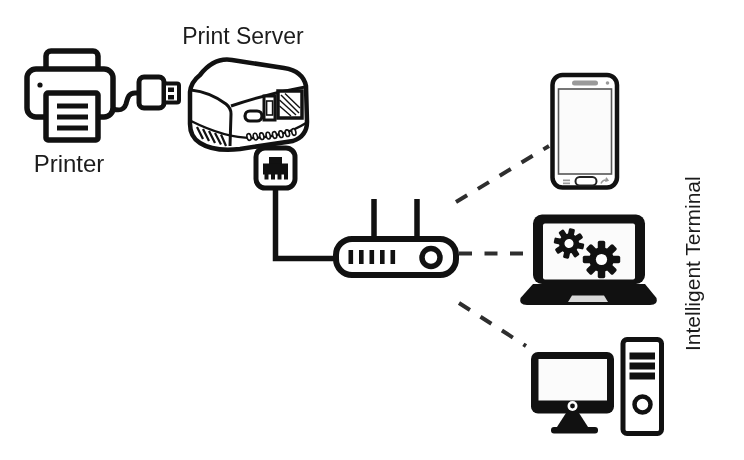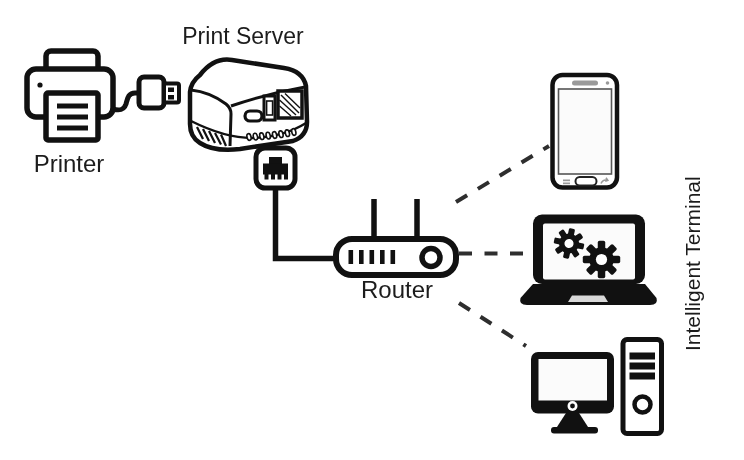--- a/index.html
+++ b/index.html
@@ -195,16 +195,15 @@
         <rect x="629.5" y="352.5" width="25.5" height="7" fill="#111"></rect>
         <rect x="629.5" y="362.5" width="25.5" height="7" fill="#111"></rect>
         <rect x="629.5" y="372.5" width="25.5" height="7" fill="#111"></rect>
         <circle cx="642.5" cy="404.5" r="8" fill="#fff" stroke="#111" stroke-width="4.5"></circle>
       </g>
     </g>
   </svg>
 
   <div class="label label-print-server">Print Server</div>
   <div class="label label-printer">Printer</div>
-  <div class="label label-router">Router</div>
   <div class="label label-vertical">Intelligent Terminal</div>
 
 </div>
 
 </body></html>

